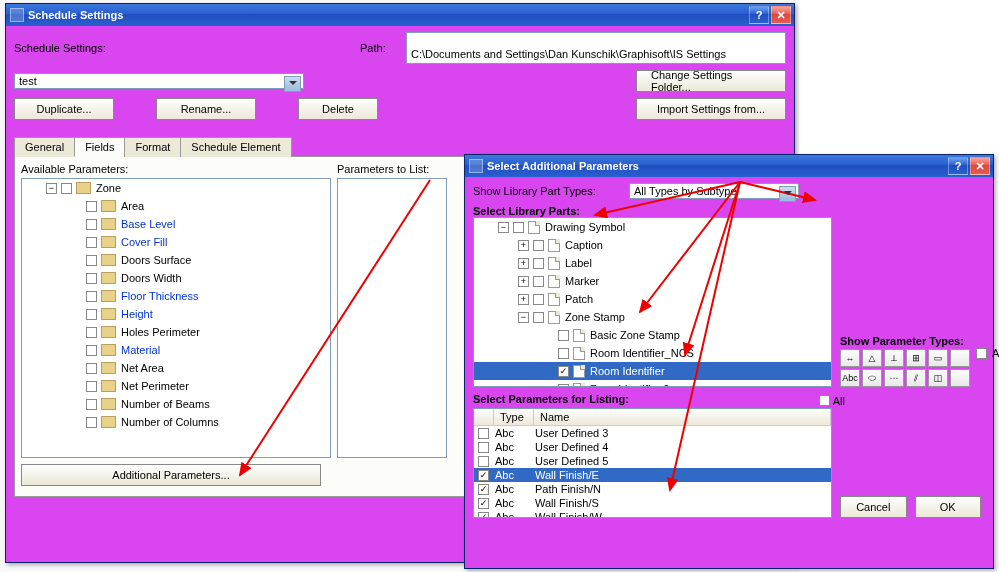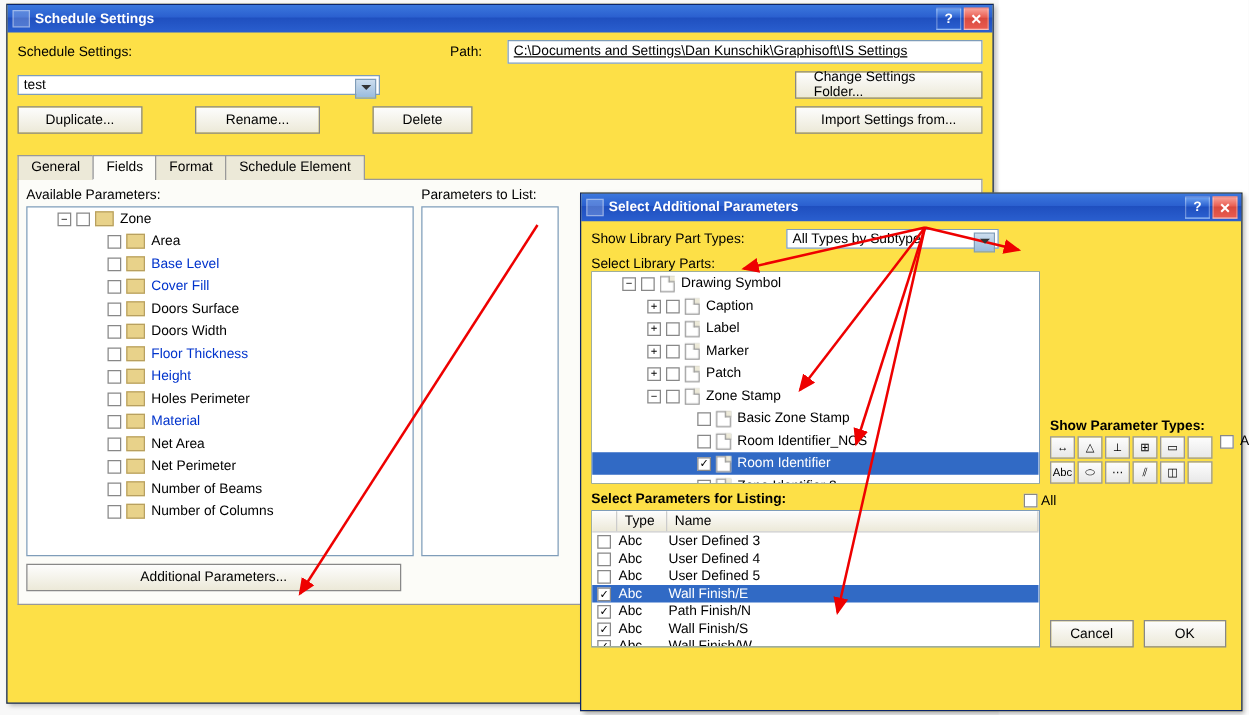--- a/index.html
+++ b/index.html
@@ -1,31 +1,31 @@
 <!DOCTYPE html>
 <html><head>
 <meta charset="utf-8">
 <style>
   * { box-sizing: border-box; font-family: Tahoma, sans-serif; font-size: 11px; }
   body { margin: 0; width: 999px; height: 572px; background: #f8f8f8; overflow: hidden; position: relative; }
   .canvas-bg { position: absolute; right: 0; top: 0; width: 200px; height: 572px; background: #fff; }
 
-  .window { position: absolute; background: #fde047; border: 1px solid #0a246a; box-shadow: 2px 2px 4px rgba(0,0,0,0.3); }
+  .window { position: absolute; background: #d946ef; border: 1px solid #0a246a; box-shadow: 2px 2px 4px rgba(0,0,0,0.3); }
   .titlebar { height: 22px; background: linear-gradient(to bottom, #3b77dd 0%, #2a5fcf 45%, #1f4fbf 46%, #2a5fcf 100%); display: flex; align-items: center; padding: 0 3px 0 4px; color: #fff; font-weight: bold; font-size: 12px; }
   .titlebar-icon { width: 14px; height: 14px; margin-right: 4px; background: #fff3; border: 1px solid #fff6; }
   .titlebar-spacer { flex: 1; }
   .titlebar-btn { width: 20px; height: 18px; margin-left: 2px; background: linear-gradient(to bottom, #f7a097, #e95b4f 45%, #d84a3f 46%, #e95b4f); border: 1px solid #fff5; display: flex; align-items: center; justify-content: center; color: #fff; font-weight: bold; cursor: pointer; }
   .titlebar-help { background: linear-gradient(to bottom, #6aa0f0, #2a5fcf 45%, #1f4fbf 46%, #2a5fcf); }
   .dlg-body { padding: 6px 8px 8px 8px; }
 
   
   .win1 { top: 3px; left: 5px; width: 790px; height: 560px; }
   .row { display:flex; align-items:center; gap:6px; margin-bottom:6px; }
   .label { color:#000; }
-  .textbox { background:#fff; border:1px solid #7f9db9; height:19px; padding:2px 4px;text-decoration:underline; }
+  .textbox { background:#fff; border:1px solid #7f9db9; height:19px; padding:15px 4px; }
   .dropdown { background:#fff; border:1px solid #7f9db9; height:16px; display:flex; align-items:center; padding:0 2px 0 4px; position:relative; }
   .dropdown::after { content:""; position:absolute; right:2px; top:2px; width:15px; height:14px; background: linear-gradient(#cde,#9bd); border:1px solid #7f9db9; }
   .dropdown .chev { position:absolute; right:6px; top:7px; width:0;height:0; border-left:4px solid transparent; border-right:4px solid transparent; border-top:4px solid #333; z-index:2;}
   .btn { background: linear-gradient(#fdfdfd,#ece9d8); border:1px solid #888; height:22px; padding:0 14px; cursor:pointer; display:inline-flex; align-items:center; justify-content:center; }
 
   .tabs { display:flex; border-bottom:1px solid #999; margin-top:16px;}
   .tab { border:1px solid #999; border-bottom:none; background:#ece9d8; padding:3px 10px; margin-right:-1px; position:relative; top:1px; cursor:pointer; }
   .tab.active { background:#fcfcf8; border-bottom:1px solid #fcfcf8; font-weight:normal; }
 
   .tab-pane { border:1px solid #999; border-top:none; background:#fcfcf8; padding:6px; height:340px; display:flex; gap:6px; }
@@ -251,21 +251,21 @@
     <div class="row">
       <span class="label" style="width:150px">Show Library Part Types:</span>
       <div class="dropdown" style="width:170px">
         <span>All Types by Subtype</span>
         <span class="chev"></span>
       </div>
     </div>
 
     <div style="display:flex; gap:8px;">
       <div style="flex:1;">
-        <span class="group-label" style="font-weight:normal">Select Library Parts:</span>
+        <span class="group-label" style="font-weight:bold">Select Library Parts:</span>
         <div class="inner-white tree2">
           <div class="tree-row">
             <span class="tree-indent"></span>
             <span class="expander">−</span>
             <span class="chk"></span>
             <span class="file-icon"></span>
             <span>Drawing Symbol</span>
           </div>
           <div id="tree-sub">
               <div class="tree-row">

